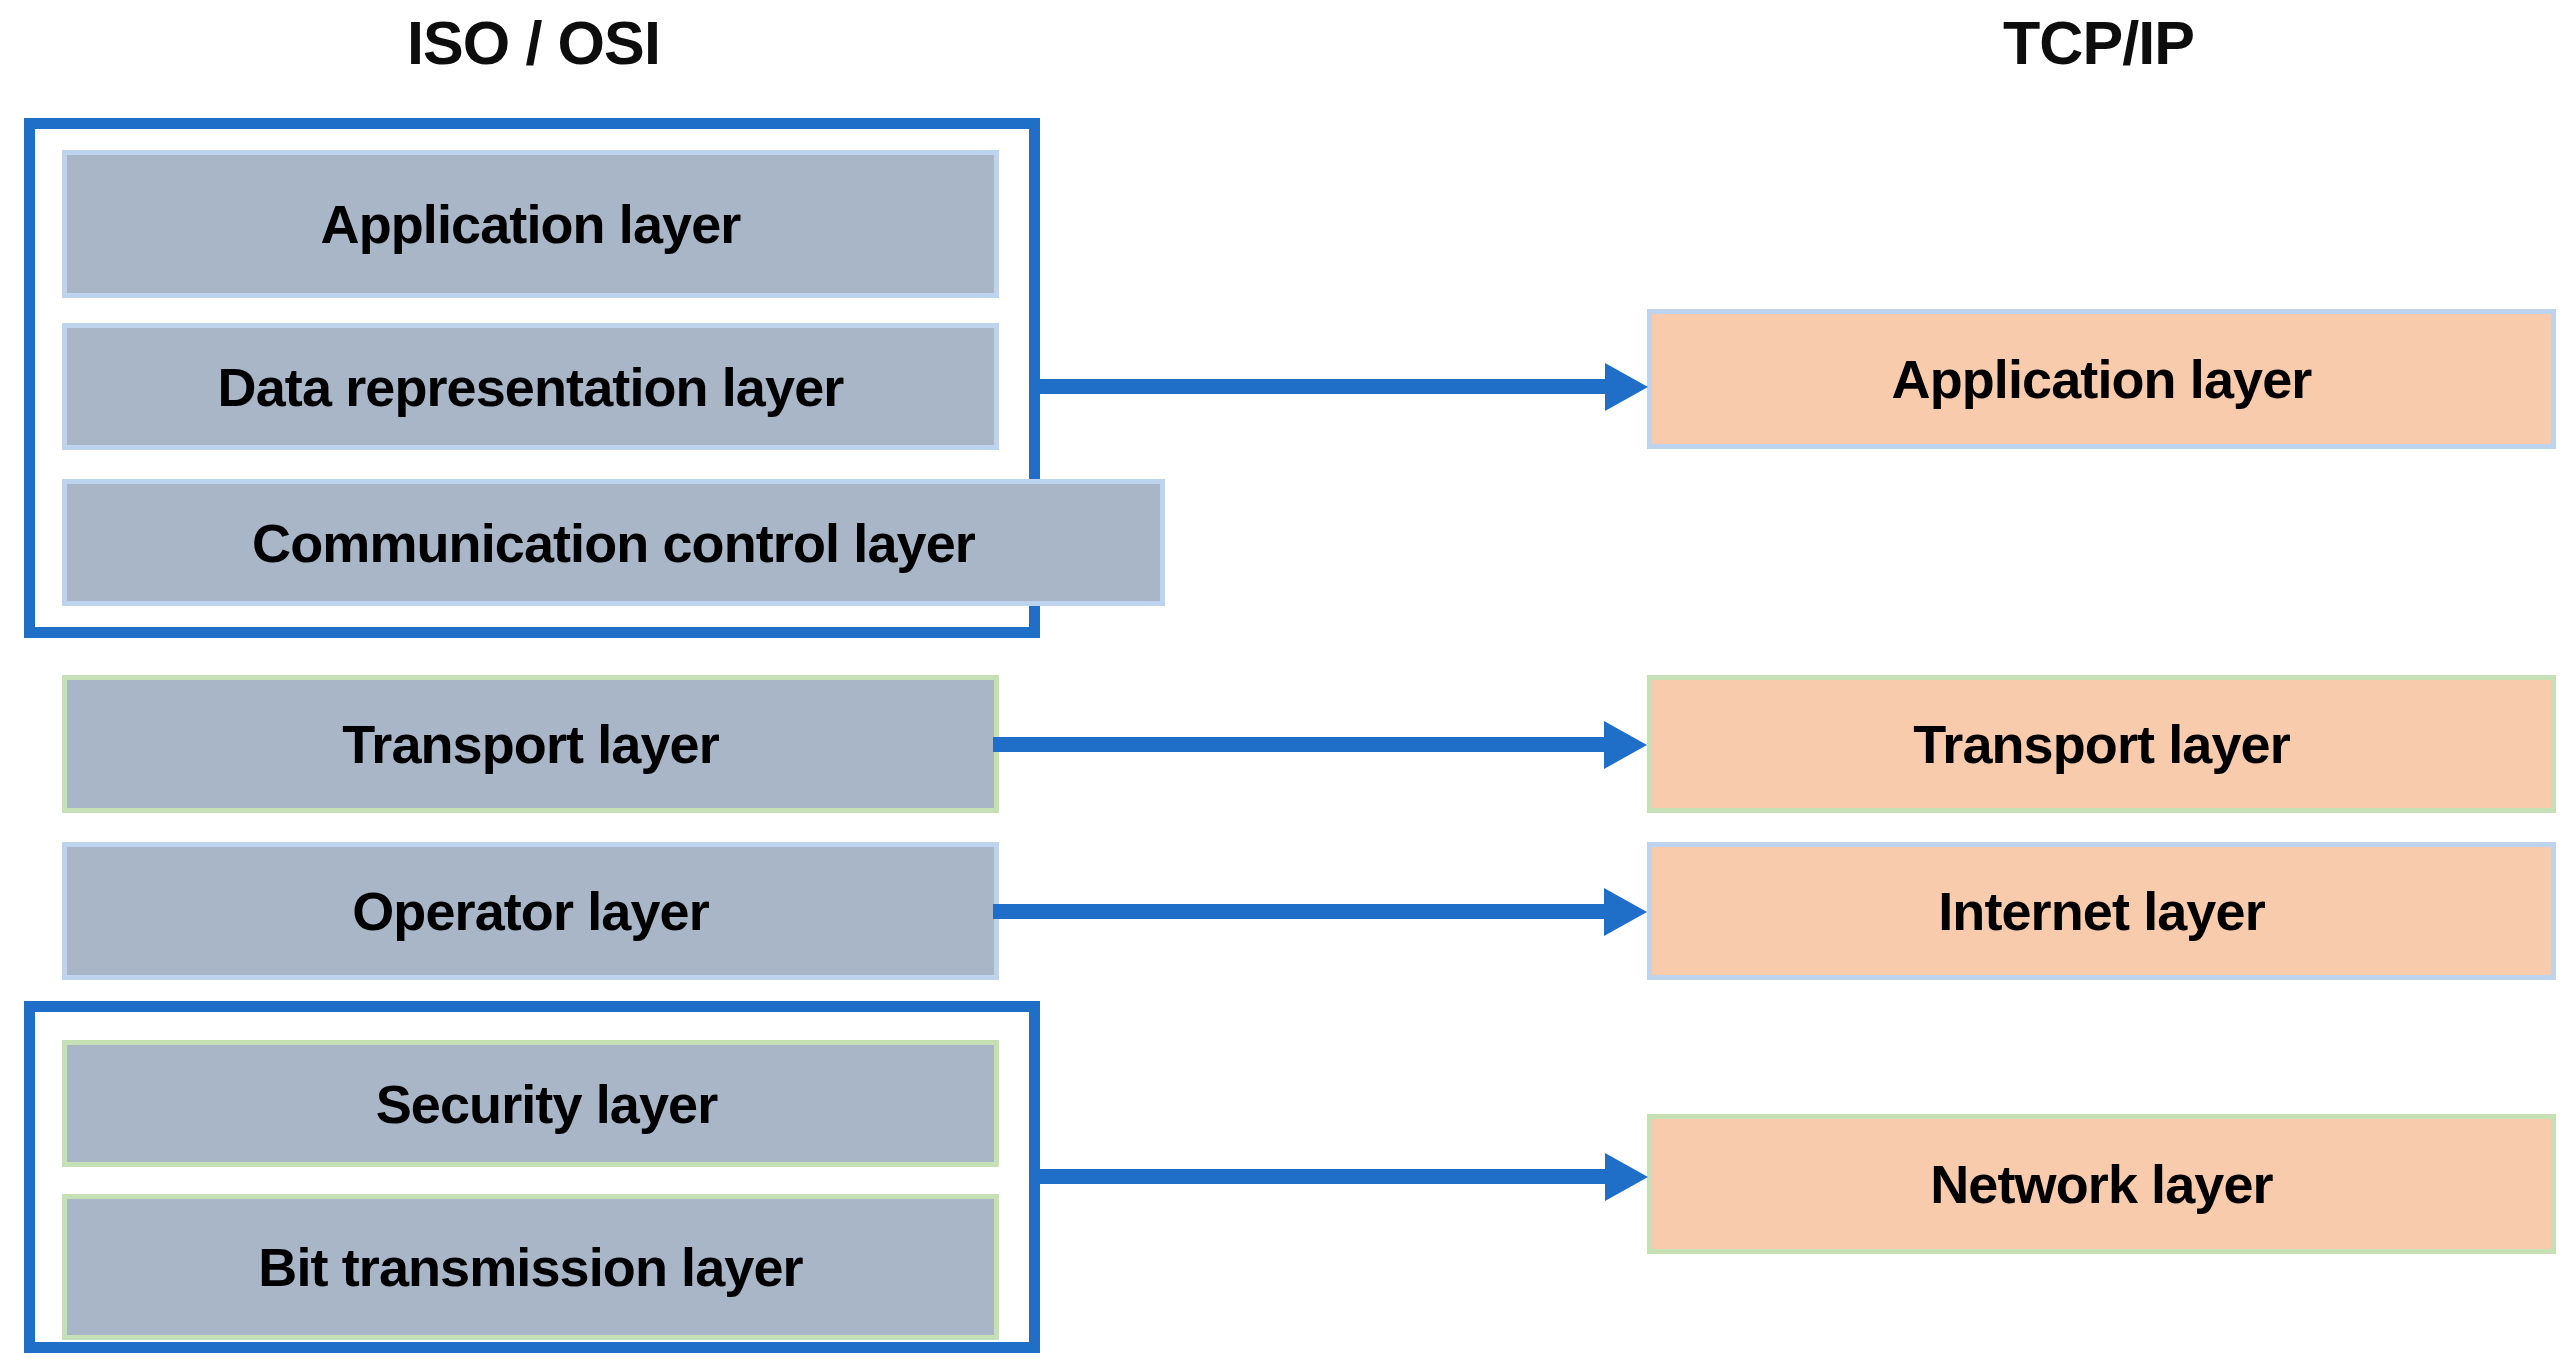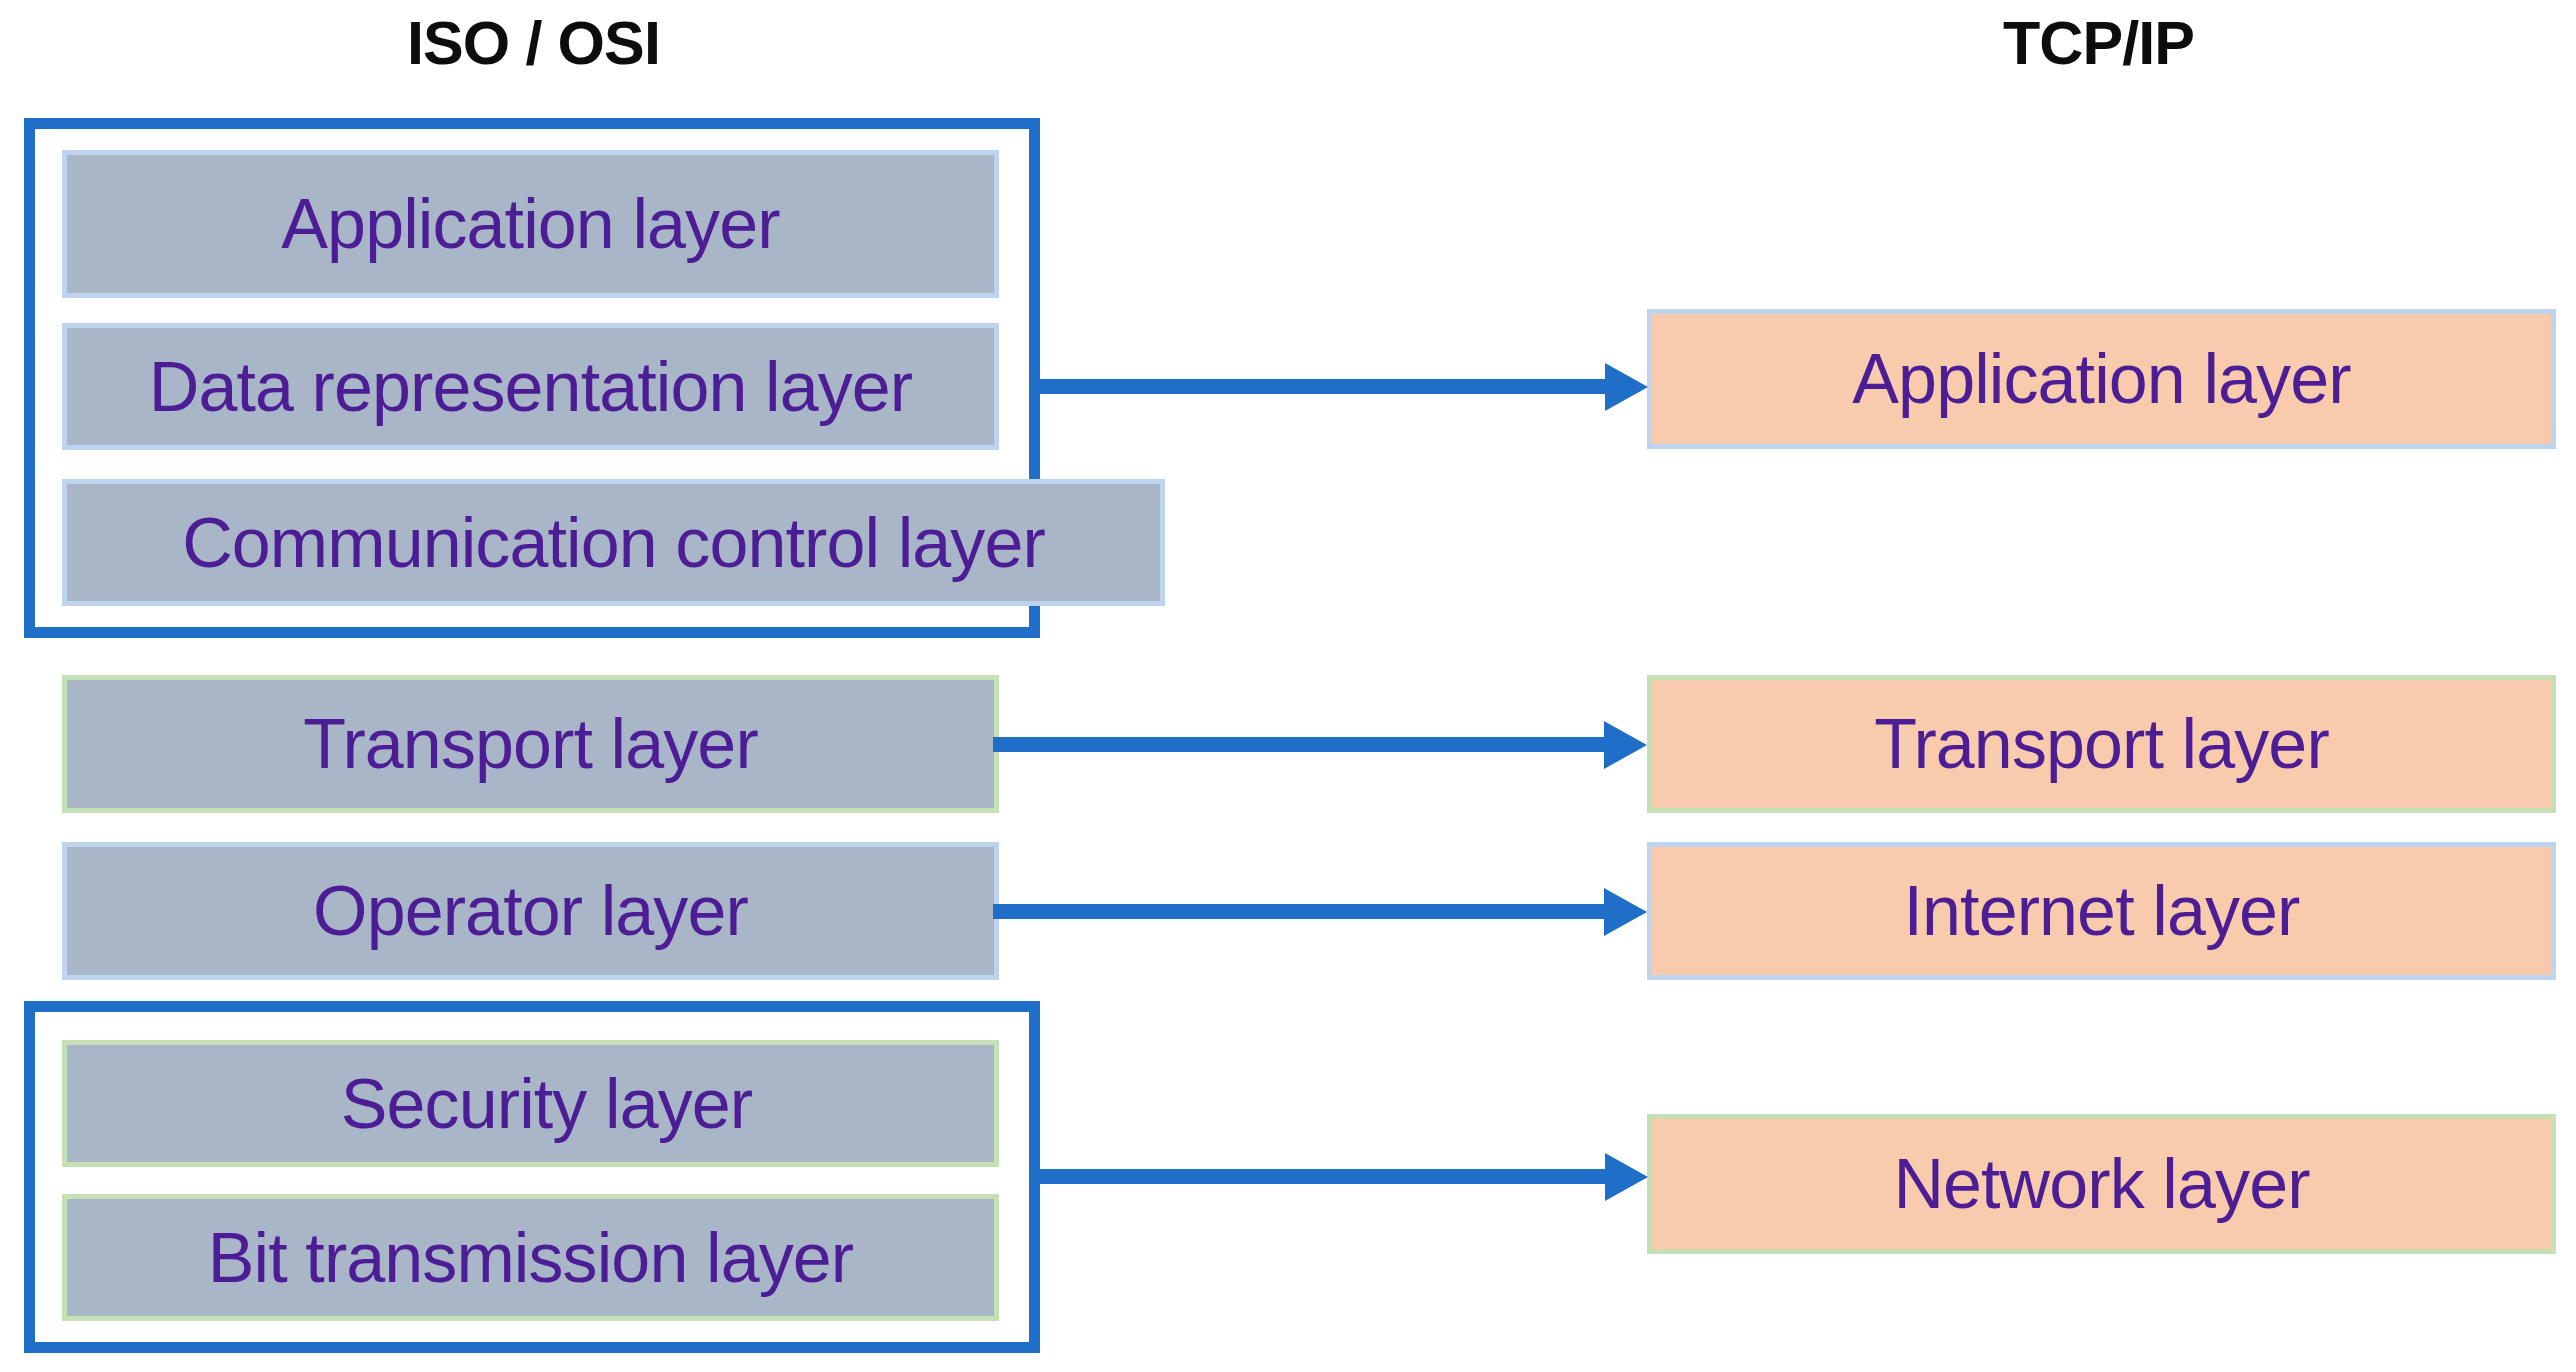--- a/index.html
+++ b/index.html
@@ -36,23 +36,23 @@
     box-sizing: border-box;
     display: flex;
     align-items: center;
     justify-content: center;
   }
   .gray   { background: #a8b6c8; }
   .orange { background: #f8cbad; }
   .blue-border  { border: 5.6px solid #bdd3ee; }
   .green-border { border: 5.6px solid #c5e0b4; }
   .lbl {
-    font-size: 70px;
-    font-weight: normal;
-    color: #4c1d95;
+    font-size: 54px;
+    font-weight: bold;
+    color: #000000;
     white-space: nowrap;
     letter-spacing: -0.9px;
   }
   .arrow {
     position: absolute;
     height: 15px;
     background: #1f6fc8;
   }
   .arrow::after {
     content: "";
@@ -92,21 +92,21 @@
   </div>
   <div class="box gray blue-border" style="left:62px; top:842px; width:937px; height:138px;">
     <span class="lbl">Operator layer</span>
   </div>
 
   <div class="group" style="left:24px; top:1001px; width:1016px; height:352px;"></div>
 
   <div class="box gray green-border" style="left:62px; top:1040px; width:937px; height:127px;padding-left:32px;">
     <span class="lbl">Security layer</span>
   </div>
-  <div class="box gray green-border" style="left:62px; top:1194px; width:937px; height:127px;">
+  <div class="box gray green-border" style="left:62px; top:1194px; width:937px; height:146px;">
     <span class="lbl">Bit transmission layer</span>
   </div>
 
   <div class="box orange blue-border" style="left:1647px; top:309px; width:909px; height:140px;">
     <span class="lbl">Application layer</span>
   </div>
   <div class="box orange green-border" style="left:1647px; top:675px; width:909px; height:138px;">
     <span class="lbl">Transport layer</span>
   </div>
   <div class="box orange blue-border" style="left:1647px; top:842px; width:909px; height:138px;">

